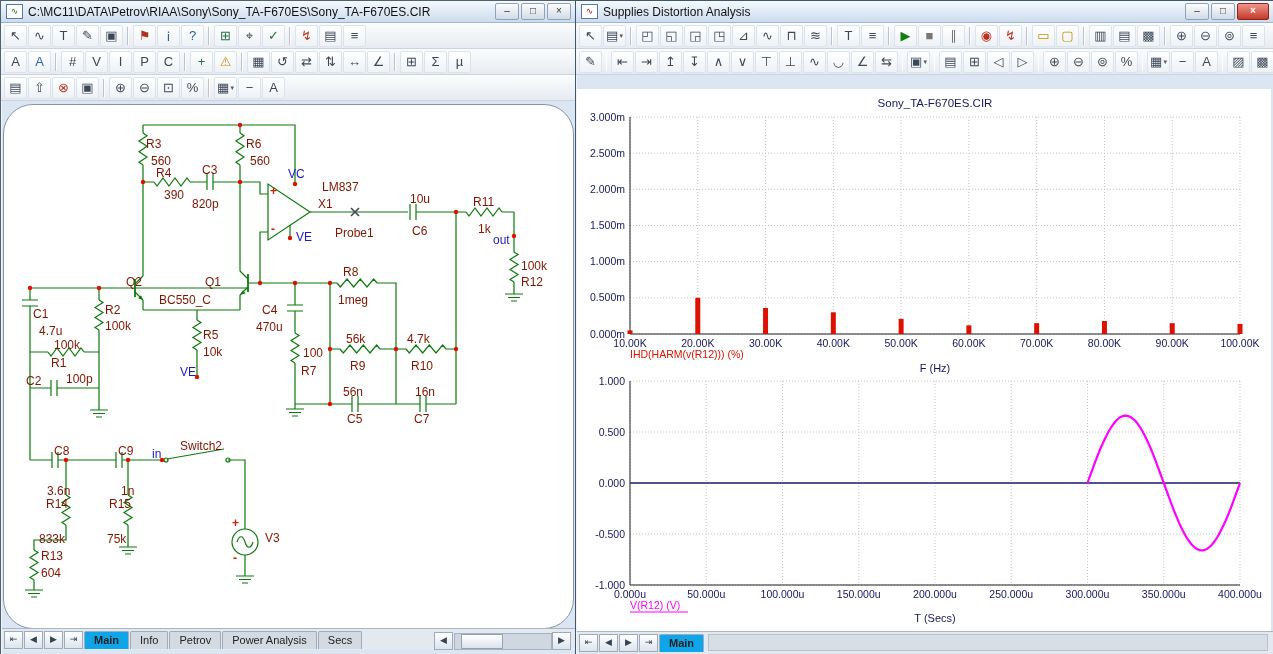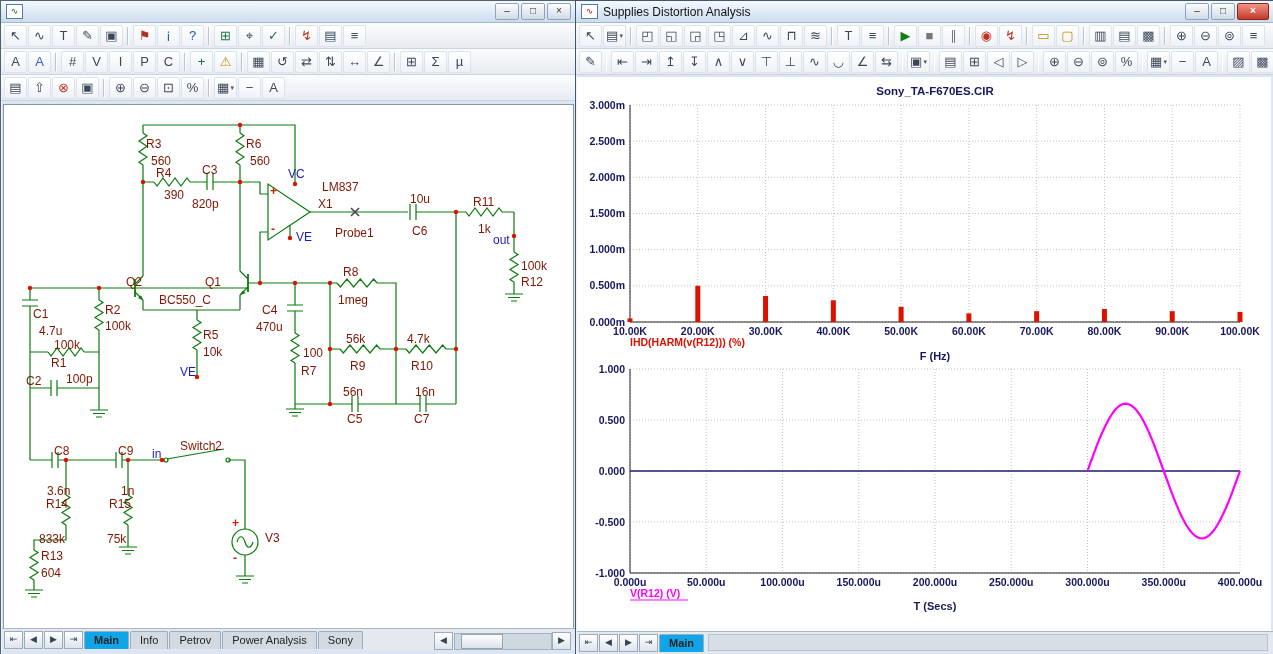--- a/index.html
+++ b/index.html
@@ -67,20 +67,21 @@
   #plots-svg .ax{font-size:11px;fill:#17175f;}
   #plots-svg .sl-red{font-size:10.5px;fill:#dd1100;}
   #plots-svg .sl-mag{font-size:10.5px;fill:#ff00ff;}
 </style>
 </head>
 <body>
 
 <div class="win" style="left:0;top:0;width:575px;height:654px;">
   <div class="titlebar">
     <span class="title-icon ti-left">∿</span>
+    <span class="title-text">C:\MC11\DATA\Petrov\RIAA\Sony\Sony_TA-F670ES\Sony_TA-F670ES.CIR</span>
     <span class="win-btns">
       <span class="wbtn">–</span>
       <span class="wbtn">□</span>
       <span class="wbtn">×</span>
     </span>
   </div>
   <div class="toolbar">
       <span class="tb-btn">↖</span>
       <span class="tb-btn">∿</span>
       <span class="tb-btn">T</span>
@@ -132,21 +133,21 @@
       <span class="tb-btn">⊕</span>
       <span class="tb-btn">⊖</span>
       <span class="tb-btn">⊡</span>
       <span class="tb-btn">%</span>
       <span class="tb-sep"></span>
       <span class="tb-btn">▦<span class="dd">▾</span></span>
       <span class="tb-btn">−</span>
       <span class="tb-btn">A</span>
     </div>
 
-  <div class="client" style="left:2px;top:103px;width:569px;height:523px;">
+  <div class="client" style="left:2px;top:103px;width:569px;height:523px;border-radius:30px;">
     <svg id="schem-svg" width="566" height="518" viewBox="0 0 566 518">
       <g>
         <path d="M139,20 H291 V79"></path>
         <path d="M139,20 V28 M139,60 V77 M139,77 V171"></path>
         <path d="M236,20 V28 M236,60 V166"></path>
         <path d="M139,77 H150 M186,77 H203 M209,77 H236 M236,77 H256 V89 H264"></path>
         <path d="M26,183 H244"></path>
         <path d="M139,195 V205 M236,190 V205 M139,205 H236 M193,205 V215 M193,245 V272"></path>
         <path d="M264,127 H256 V178 H244 M256,178 H333 M373,178 H392 V244"></path>
         <path d="M291,178 V200 M291,206 V228 M291,258 V299"></path>
@@ -381,21 +382,21 @@
       <span class="navbtn">▶</span>
     </div>
   <span class="navbtn">⇤</span>
       <span class="navbtn">◀</span>
       <span class="navbtn">▶</span>
       <span class="navbtn">⇥</span>
       <span class="tab active">Main</span>
       <span class="tab">Info</span>
       <span class="tab">Petrov</span>
       <span class="tab">Power Analysis</span>
-      <span class="tab">Sony</span>
+      <span class="tab">Secs</span>
     </div>
 </div>
 
 <div class="win" style="left:575px;top:0;width:698px;height:654px;border-color:#3f576e;">
   <div class="titlebar">
     <span class="title-icon ti-right">∿</span>
     <span class="title-text">Supplies Distortion Analysis</span>
     <span class="win-btns">
       <span class="wbtn">–</span>
       <span class="wbtn">□</span>
@@ -466,21 +467,21 @@
       <span class="tb-btn">%</span>
       <span class="tb-sep"></span>
       <span class="tb-btn">▦<span class="dd">▾</span></span>
       <span class="tb-btn">−</span>
       <span class="tb-btn">A</span>
       <span class="tb-sep"></span>
       <span class="tb-btn">▨</span>
       <span class="tb-btn">▩</span>
     </div>
 
-  <div class="client" style="left:1px;top:76px;width:556px;height:554px;border:none;font-weight:bold;">
+  <div class="client" style="left:1px;top:88px;width:556px;height:554px;border:none;">
     <svg id="plots-svg" width="694" height="554" viewBox="0 0 694 554">
         <text x="358" y="18" class="pt" text-anchor="middle">Sony_TA-F670ES.CIR</text>
         <line x1="53" y1="28" x2="53" y2="245" class="grid"></line>
         <text x="53" y="258" class="tk" text-anchor="middle">10.00K</text>
         <line x1="120.77777777777777" y1="28" x2="120.77777777777777" y2="245" class="grid"></line>
         <text x="120.77777777777777" y="258" class="tk" text-anchor="middle">20.00K</text>
         <line x1="188.55555555555554" y1="28" x2="188.55555555555554" y2="245" class="grid"></line>
         <text x="188.55555555555554" y="258" class="tk" text-anchor="middle">30.00K</text>
         <line x1="256.33333333333337" y1="28" x2="256.33333333333337" y2="245" class="grid"></line>
         <text x="256.33333333333337" y="258" class="tk" text-anchor="middle">40.00K</text>

